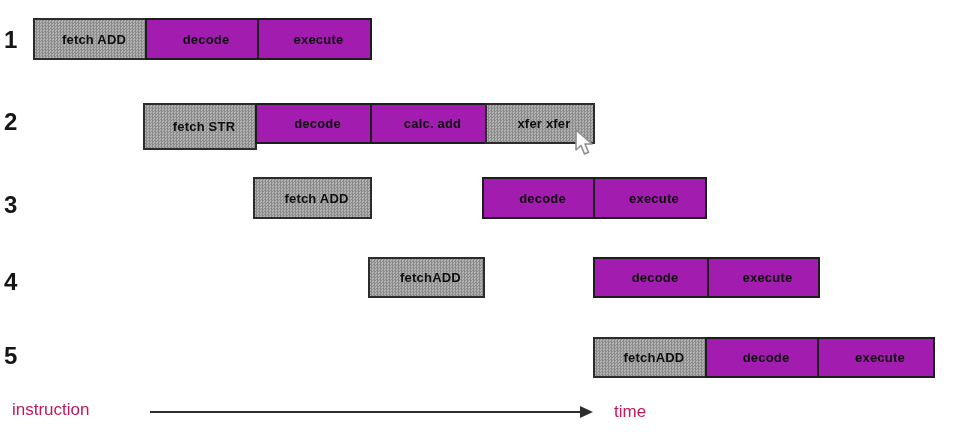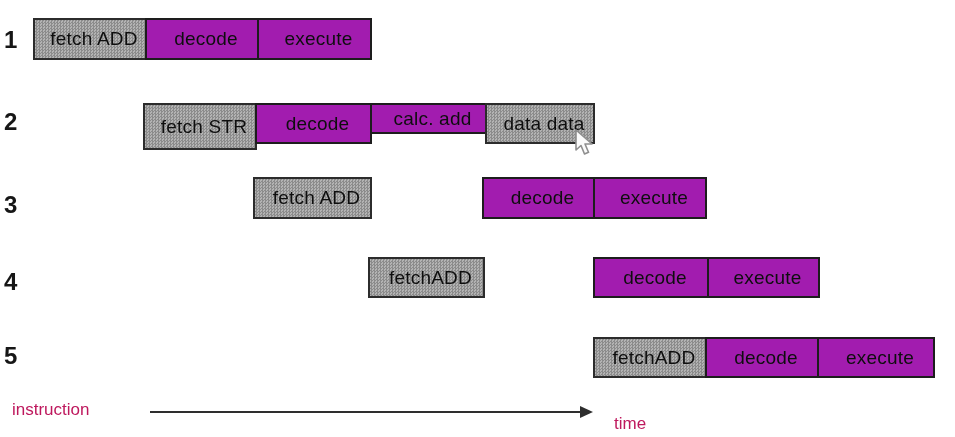--- a/index.html
+++ b/index.html
@@ -23,22 +23,22 @@
     font-weight: bold;
     color: #161616;
     line-height: 26px;
   }
   .box {
     position: absolute;
     box-sizing: border-box;
     display: flex;
     align-items: center;
     justify-content: center;
-    font-size: 19px;
-    font-weight: normal;
+    font-size: 13px;
+    font-weight: bold;
     color: #0e0e0e;
     letter-spacing: 0.2px;
     white-space: nowrap;
     padding-left: 8px;
   }
   .stage {
     background: #a21caf;
     border: 2px solid #1d1d1d;
   }
   .fetch {
@@ -91,37 +91,37 @@
   <div class="row-num" style="top:192px">3</div>
   <div class="row-num" style="top:269px">4</div>
   <div class="row-num" style="top:343px">5</div>
 
   <div class="box fetch" style="left:33px;top:18px;width:114px;height:42px">fetch ADD</div>
   <div class="box stage" style="left:145px;top:18px;width:114px;height:42px">decode</div>
   <div class="box stage" style="left:257px;top:18px;width:115px;height:42px">execute</div>
 
   <div class="box fetch" style="left:143px;top:103px;width:114px;height:47px">fetch STR</div>
   <div class="box stage" style="left:255px;top:103px;width:117px;height:41px">decode</div>
-  <div class="box stage" style="left:370px;top:103px;width:117px;height:31px">calc. add</div>
-  <div class="box fetch" style="left:485px;top:103px;width:110px;height:41px">data data</div>
+  <div class="box stage" style="left:370px;top:103px;width:117px;height:41px">calc. add</div>
+  <div class="box fetch" style="left:485px;top:103px;width:110px;height:41px">xfer xfer</div>
 
   <div class="box fetch" style="left:253px;top:177px;width:119px;height:42px">fetch ADD</div>
   <div class="box stage" style="left:482px;top:177px;width:113px;height:42px">decode</div>
   <div class="box stage" style="left:593px;top:177px;width:114px;height:42px">execute</div>
 
   <div class="box fetch" style="left:368px;top:257px;width:117px;height:41px">fetchADD</div>
   <div class="box stage" style="left:593px;top:257px;width:116px;height:41px">decode</div>
   <div class="box stage" style="left:707px;top:257px;width:113px;height:41px">execute</div>
 
   <div class="box fetch" style="left:593px;top:337px;width:114px;height:41px">fetchADD</div>
   <div class="box stage" style="left:705px;top:337px;width:114px;height:41px">decode</div>
   <div class="box stage" style="left:817px;top:337px;width:118px;height:41px">execute</div>
 
   <div class="axis-label" style="left:12px;top:398px">instruction</div>
   <div class="arrow-line"></div>
   <div class="arrow-head"></div>
-  <div class="axis-label" style="left:614px;top:412px">time</div>
+  <div class="axis-label" style="left:614px;top:400px">time</div>
 
   <svg class="cursor" viewBox="0 0 26 30" aria-hidden="true">
     <path d="M3 1 L3 21 L8 16.5 L11.5 25 L15.5 23.3 L12 15 L19 15 Z" fill="#fbfbfb" stroke="#8f8f8f" stroke-width="1.6" stroke-linejoin="round"></path>
   </svg>
 
 </div>
 
 </body></html>

